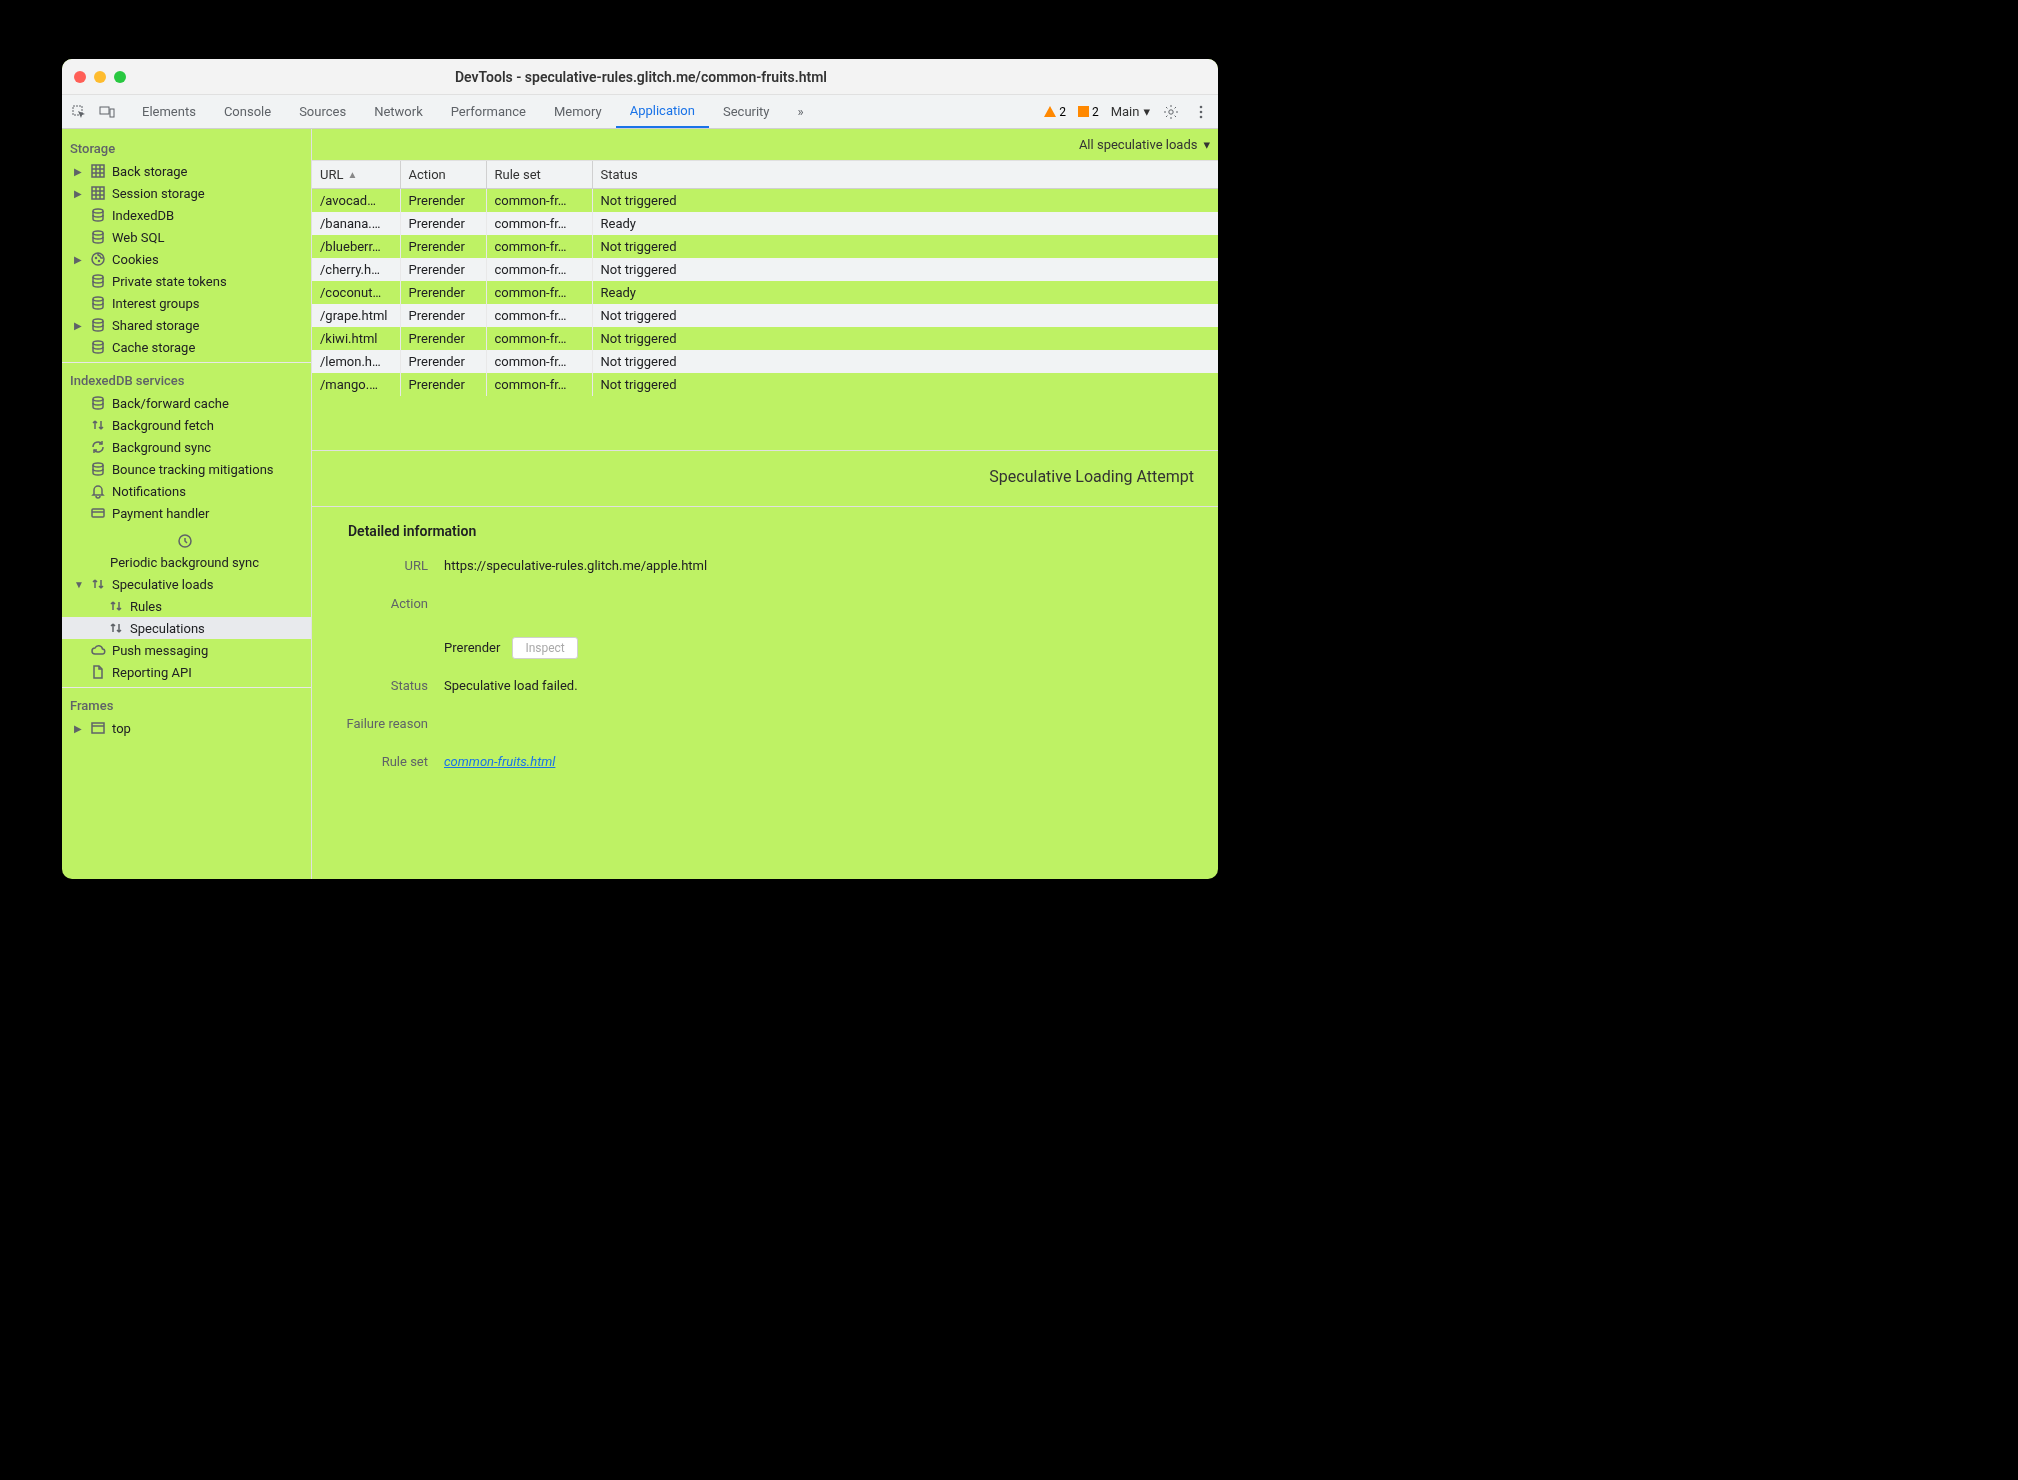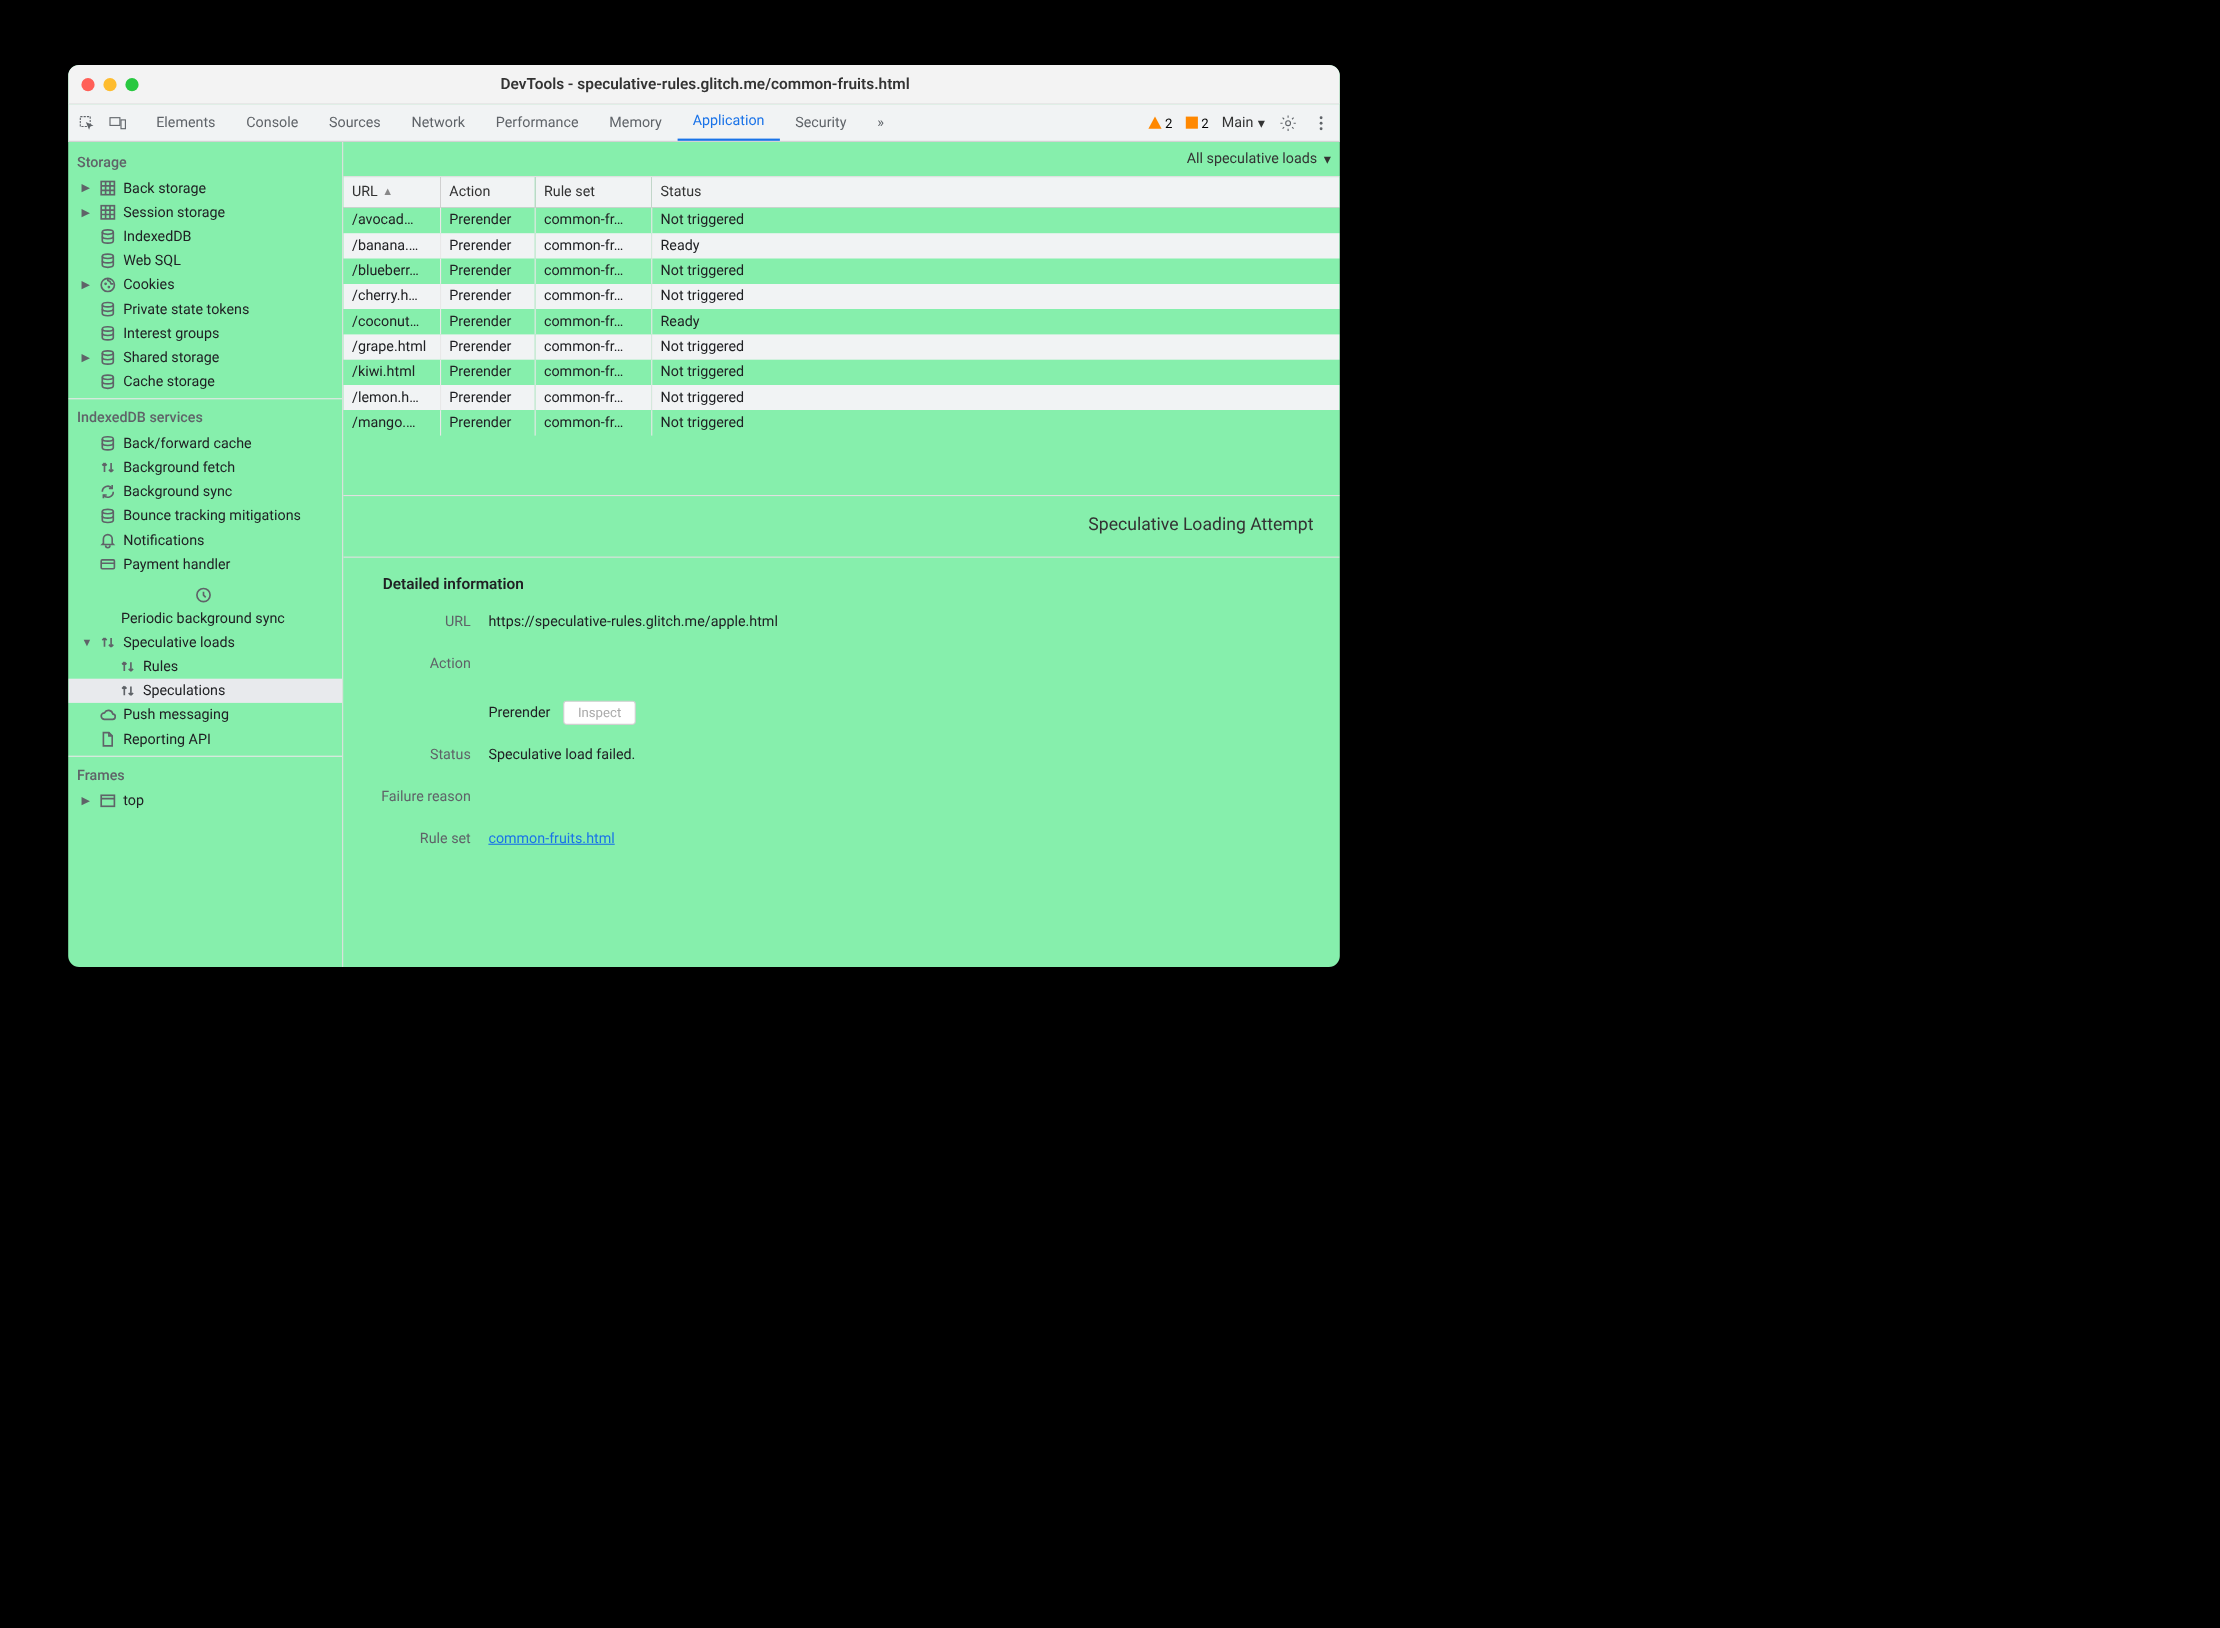--- a/index.html
+++ b/index.html
@@ -1,17 +1,17 @@
 <!DOCTYPE html>
 <html><head>
 <meta charset="utf-8">
 <style>
 * { box-sizing: border-box; margin: 0; padding: 0; font-family: -apple-system, BlinkMacSystemFont, "Segoe UI", Roboto, sans-serif; }
 body { background: #000; width: 1280px; height: 938px; display: flex; align-items: center; justify-content: center; }
-.window { width: 1156px; height: 820px; background: #86efac; border-radius: 10px; overflow: hidden; box-shadow: 0 20px 60px rgba(0,0,0,0.5); display: flex; flex-direction: column; }
+.window { width: 1156px; height: 820px; background: #bef264; border-radius: 10px; overflow: hidden; box-shadow: 0 20px 60px rgba(0,0,0,0.5); display: flex; flex-direction: column; }
 .titlebar { height: 36px; background: #f3f3f3; display: flex; align-items: center; padding: 0 12px; border-bottom: 1px solid #e0e0e0; }
 .traffic-lights { display: flex; gap: 8px; }
 .traffic-light { width: 12px; height: 12px; border-radius: 50%; }
 .tl-red { background: #ff5f57; }
 .tl-yellow { background: #febc2e; }
 .tl-green { background: #28c840; }
 .title-text { flex: 1; text-align: center; font-size: 14px; color: #333; font-weight: 600; }
 .toolbar { height: 34px; background: #f1f3f4; border-bottom: 1px solid #d0d0d0; display: flex; align-items: center; padding: 0 8px; }
 .toolbar-left { display: flex; align-items: center; gap: 10px; padding-right: 12px; }
 .toolbar-icon { width: 18px; height: 18px; display: flex; align-items: center; justify-content: center; color: #5f6368; }
@@ -48,21 +48,21 @@
 .fail-icon { width: 14px; height: 14px; border-radius: 50%; background: #c5221f; color: #fff; display: inline-flex; align-items: center; justify-content: center; font-size: 10px; font-weight: bold; }
 .th-sort { display: flex; align-items: center; gap: 4px; }
 .sort-arrow { font-size: 10px; color: #888; }
 .detail-pane { flex: 1; overflow-y: auto; padding: 16px 24px; }
 .detail-title { font-size: 16px; color: #333; margin-bottom: 20px; text-align: right; }
 .detail-section { border-top: 1px solid #e0e0e0; padding-top: 16px; margin: 0 -24px; padding-left: 24px; padding-right: 24px; }
 .detail-section-title { font-size: 14px; font-weight: 600; color: #202124; margin-bottom: 16px; padding-left: 12px;}
 .detail-row { display: flex; margin-bottom: 16px; line-height: 1.7; }
 .detail-label { width: 108px; text-align: right; padding-right: 16px; color: #5f6368; font-size: 13px; flex-shrink: 0; }
 .detail-value { font-size: 13px; color: #202124; flex: 1; }
-.detail-value a { color: #1a73e8; text-decoration: underline; }
+.detail-value a { color: #1a73e8; text-decoration: underline; font-style: italic; }
 .inspect-btn { margin-left: 12px; padding: 3px 12px; font-size: 12px; color: #aaa; background: #fff; border: 1px solid #d0d0d0; border-radius: 3px; margin-top: 44px; }
 svg { width: 16px; height: 16px; }
 .tree-item svg { stroke: #5f6368; fill: none; stroke-width: 1.5; }
 </style>
 </head>
 <body>
 
 <div class="window">
   <div class="titlebar">
     <div class="traffic-lights">

